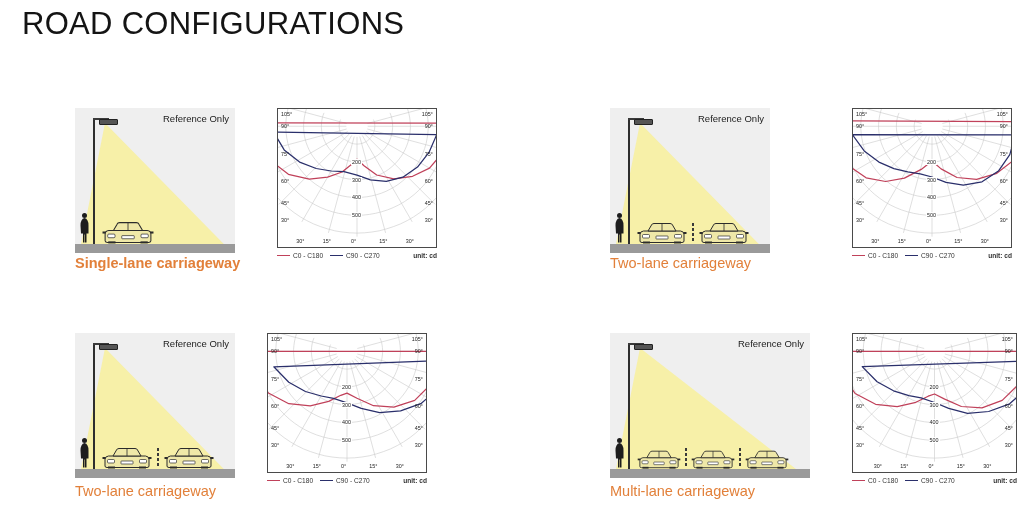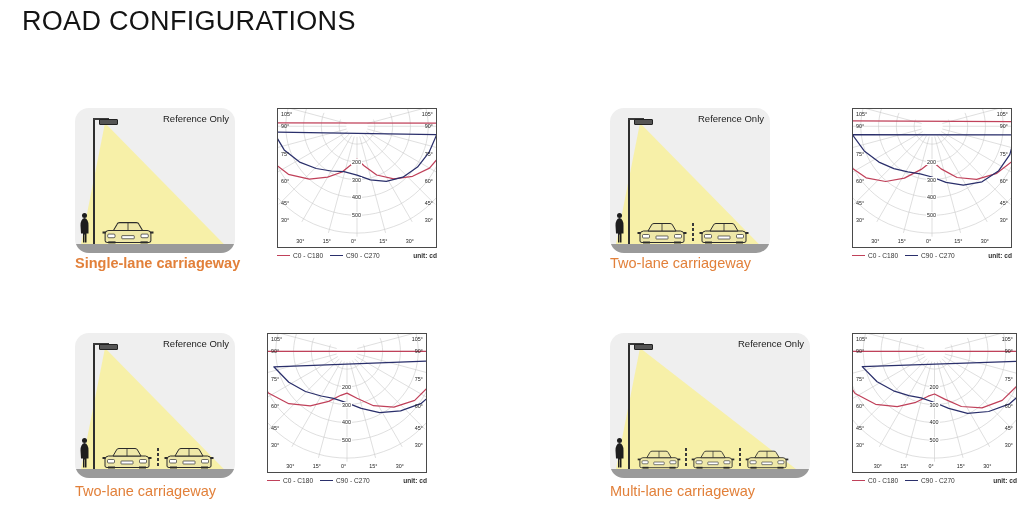--- a/index.html
+++ b/index.html
@@ -5,25 +5,25 @@
   html,body{margin:0;padding:0;}
   body{
     width:1032px;height:518px;
     background:#ffffff;
     font-family:"Liberation Sans", sans-serif;
     overflow:hidden;
     position:relative;
   }
   #page-title{
     position:absolute;left:22px;top:6px;
-    font-size:27px;font-weight:400;color:#141414;
+    font-size:31px;font-weight:400;color:#141414;
     letter-spacing:.3px;white-space:nowrap;
   }
   .scene{
-    position:relative;background:#efefef;overflow:hidden;border-radius:14px;
+    position:relative;background:#efefef;overflow:hidden;
   }
   .scene-label{
     position:absolute;right:6px;top:5px;
     font-size:9.5px;color:#1b1b1b;white-space:nowrap;
   }
   .pole-mast{position:absolute;background:#2e2e2e;}
   .pole-arm{position:absolute;background:#3a3a3a;}
   .lamp-head{
     position:absolute;background:#555;border:1px solid #222;
     border-radius:1px;

